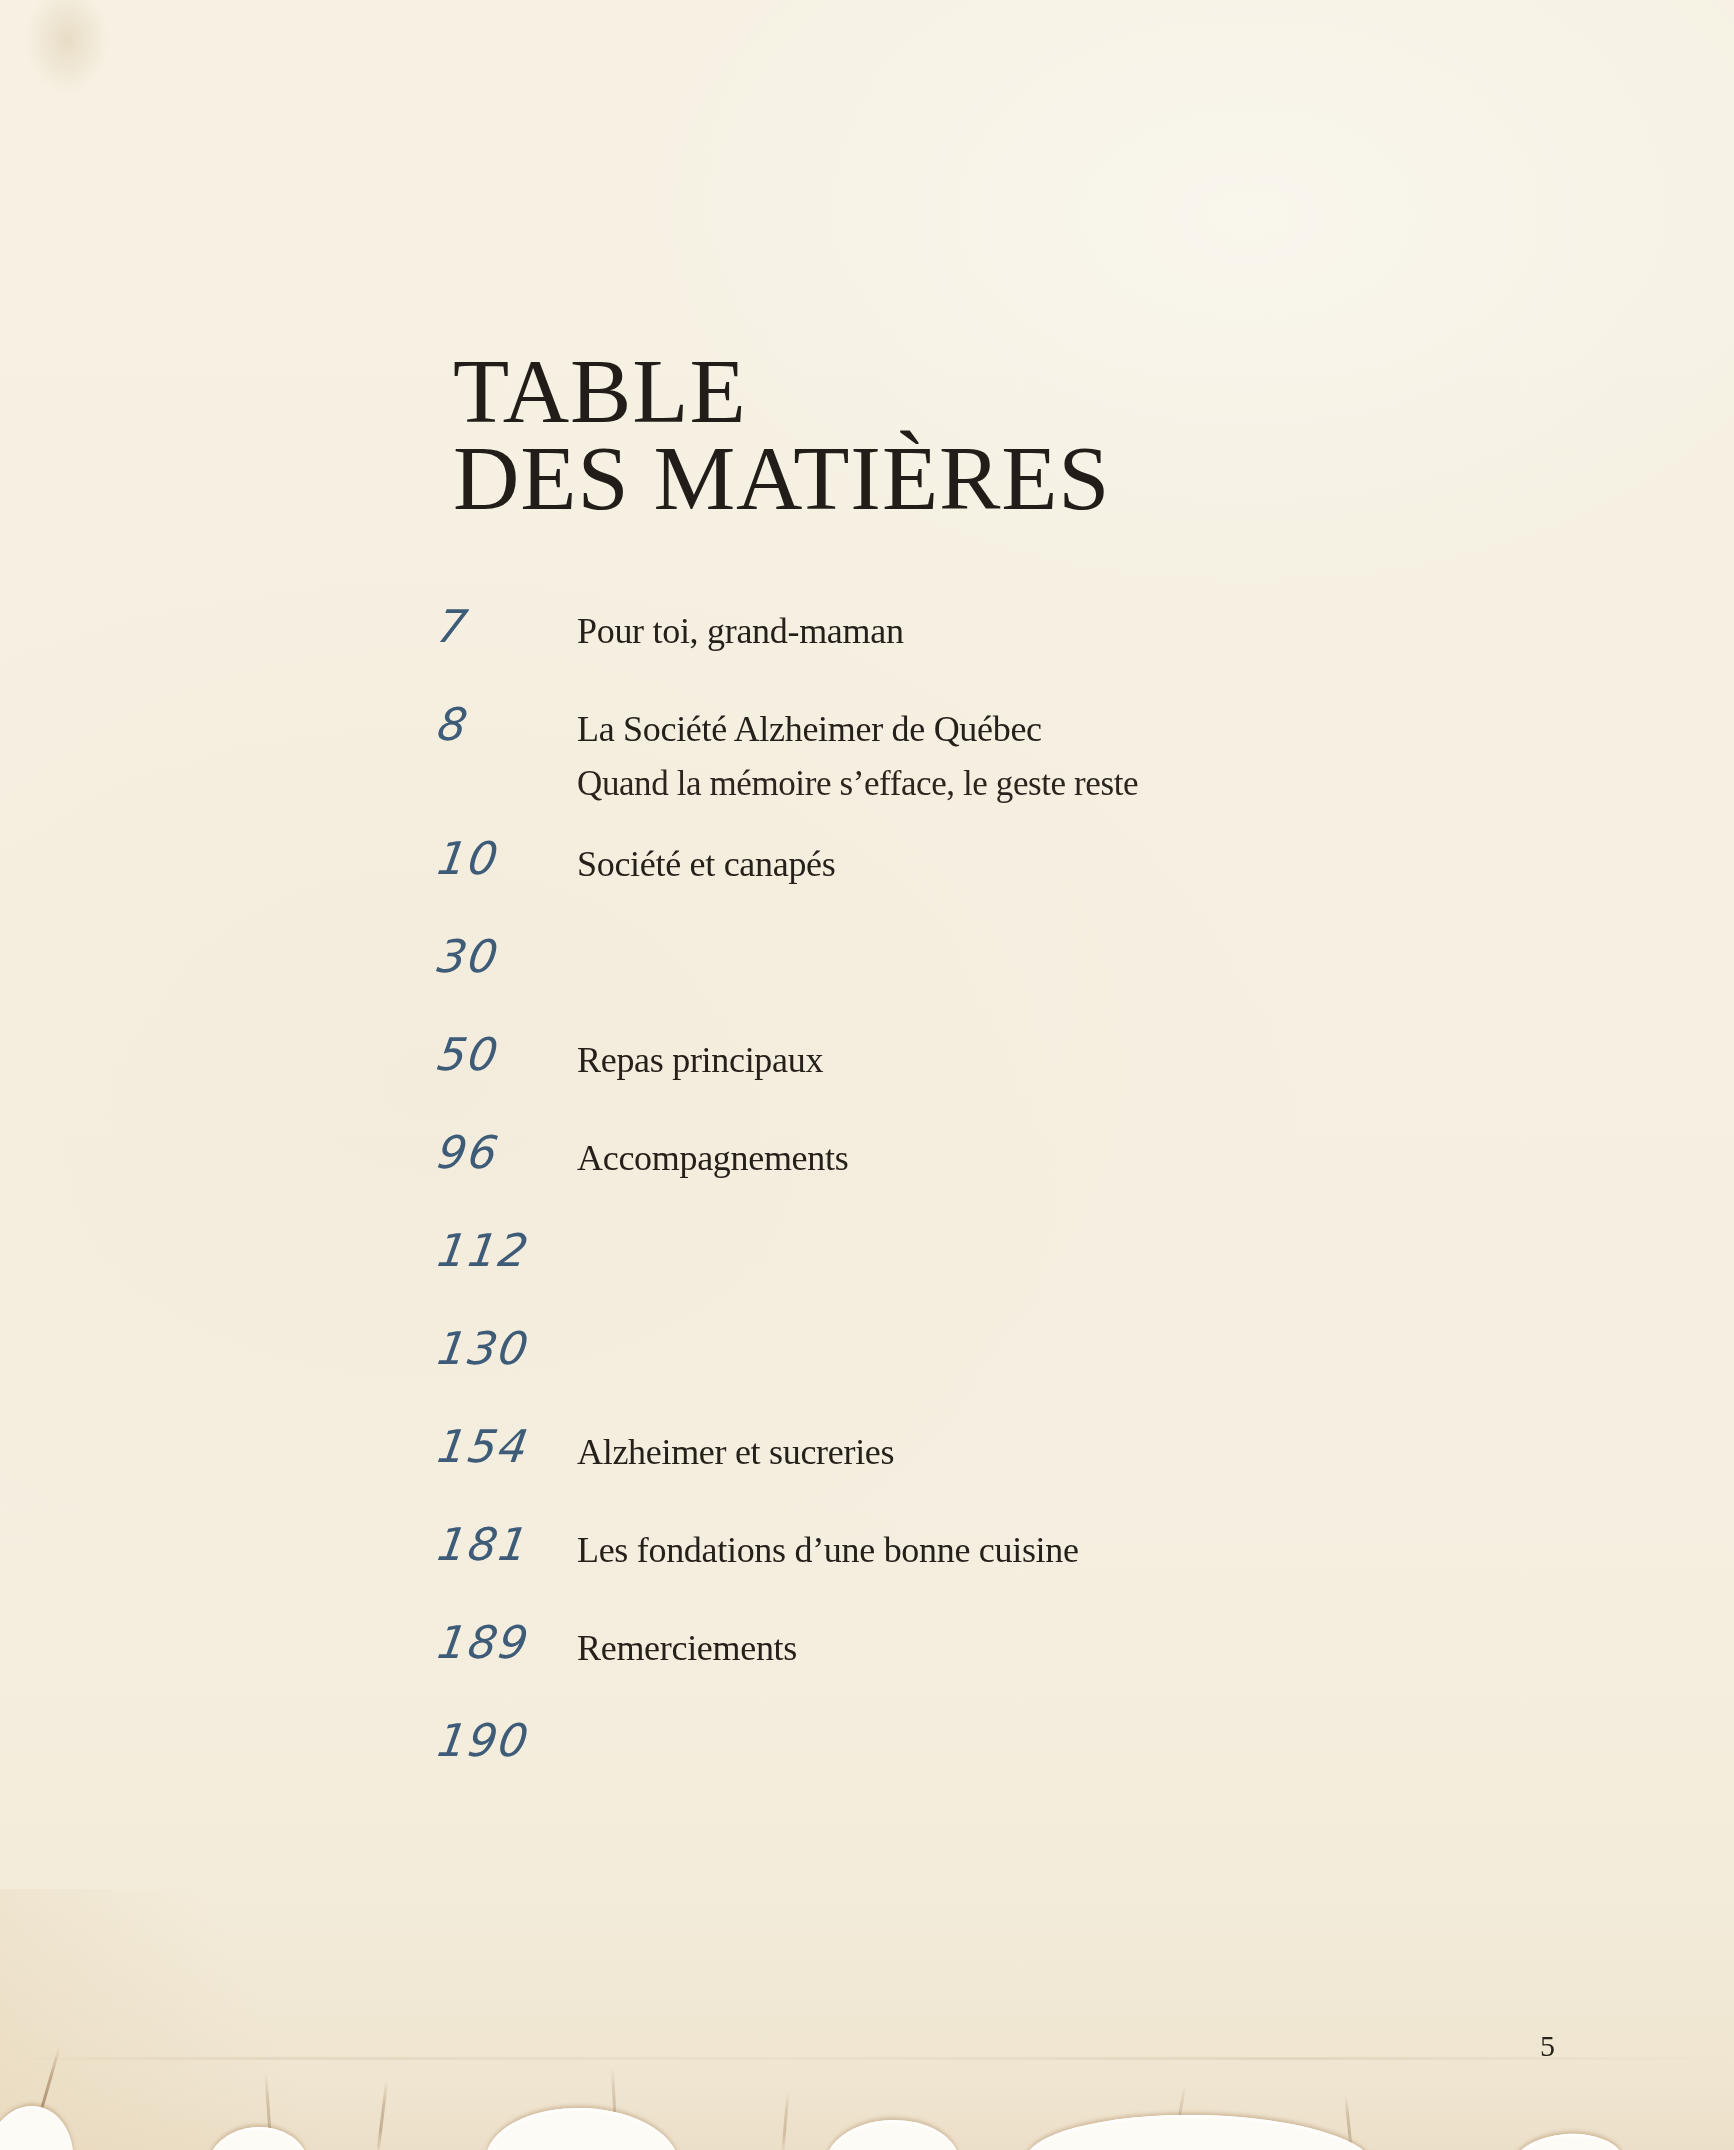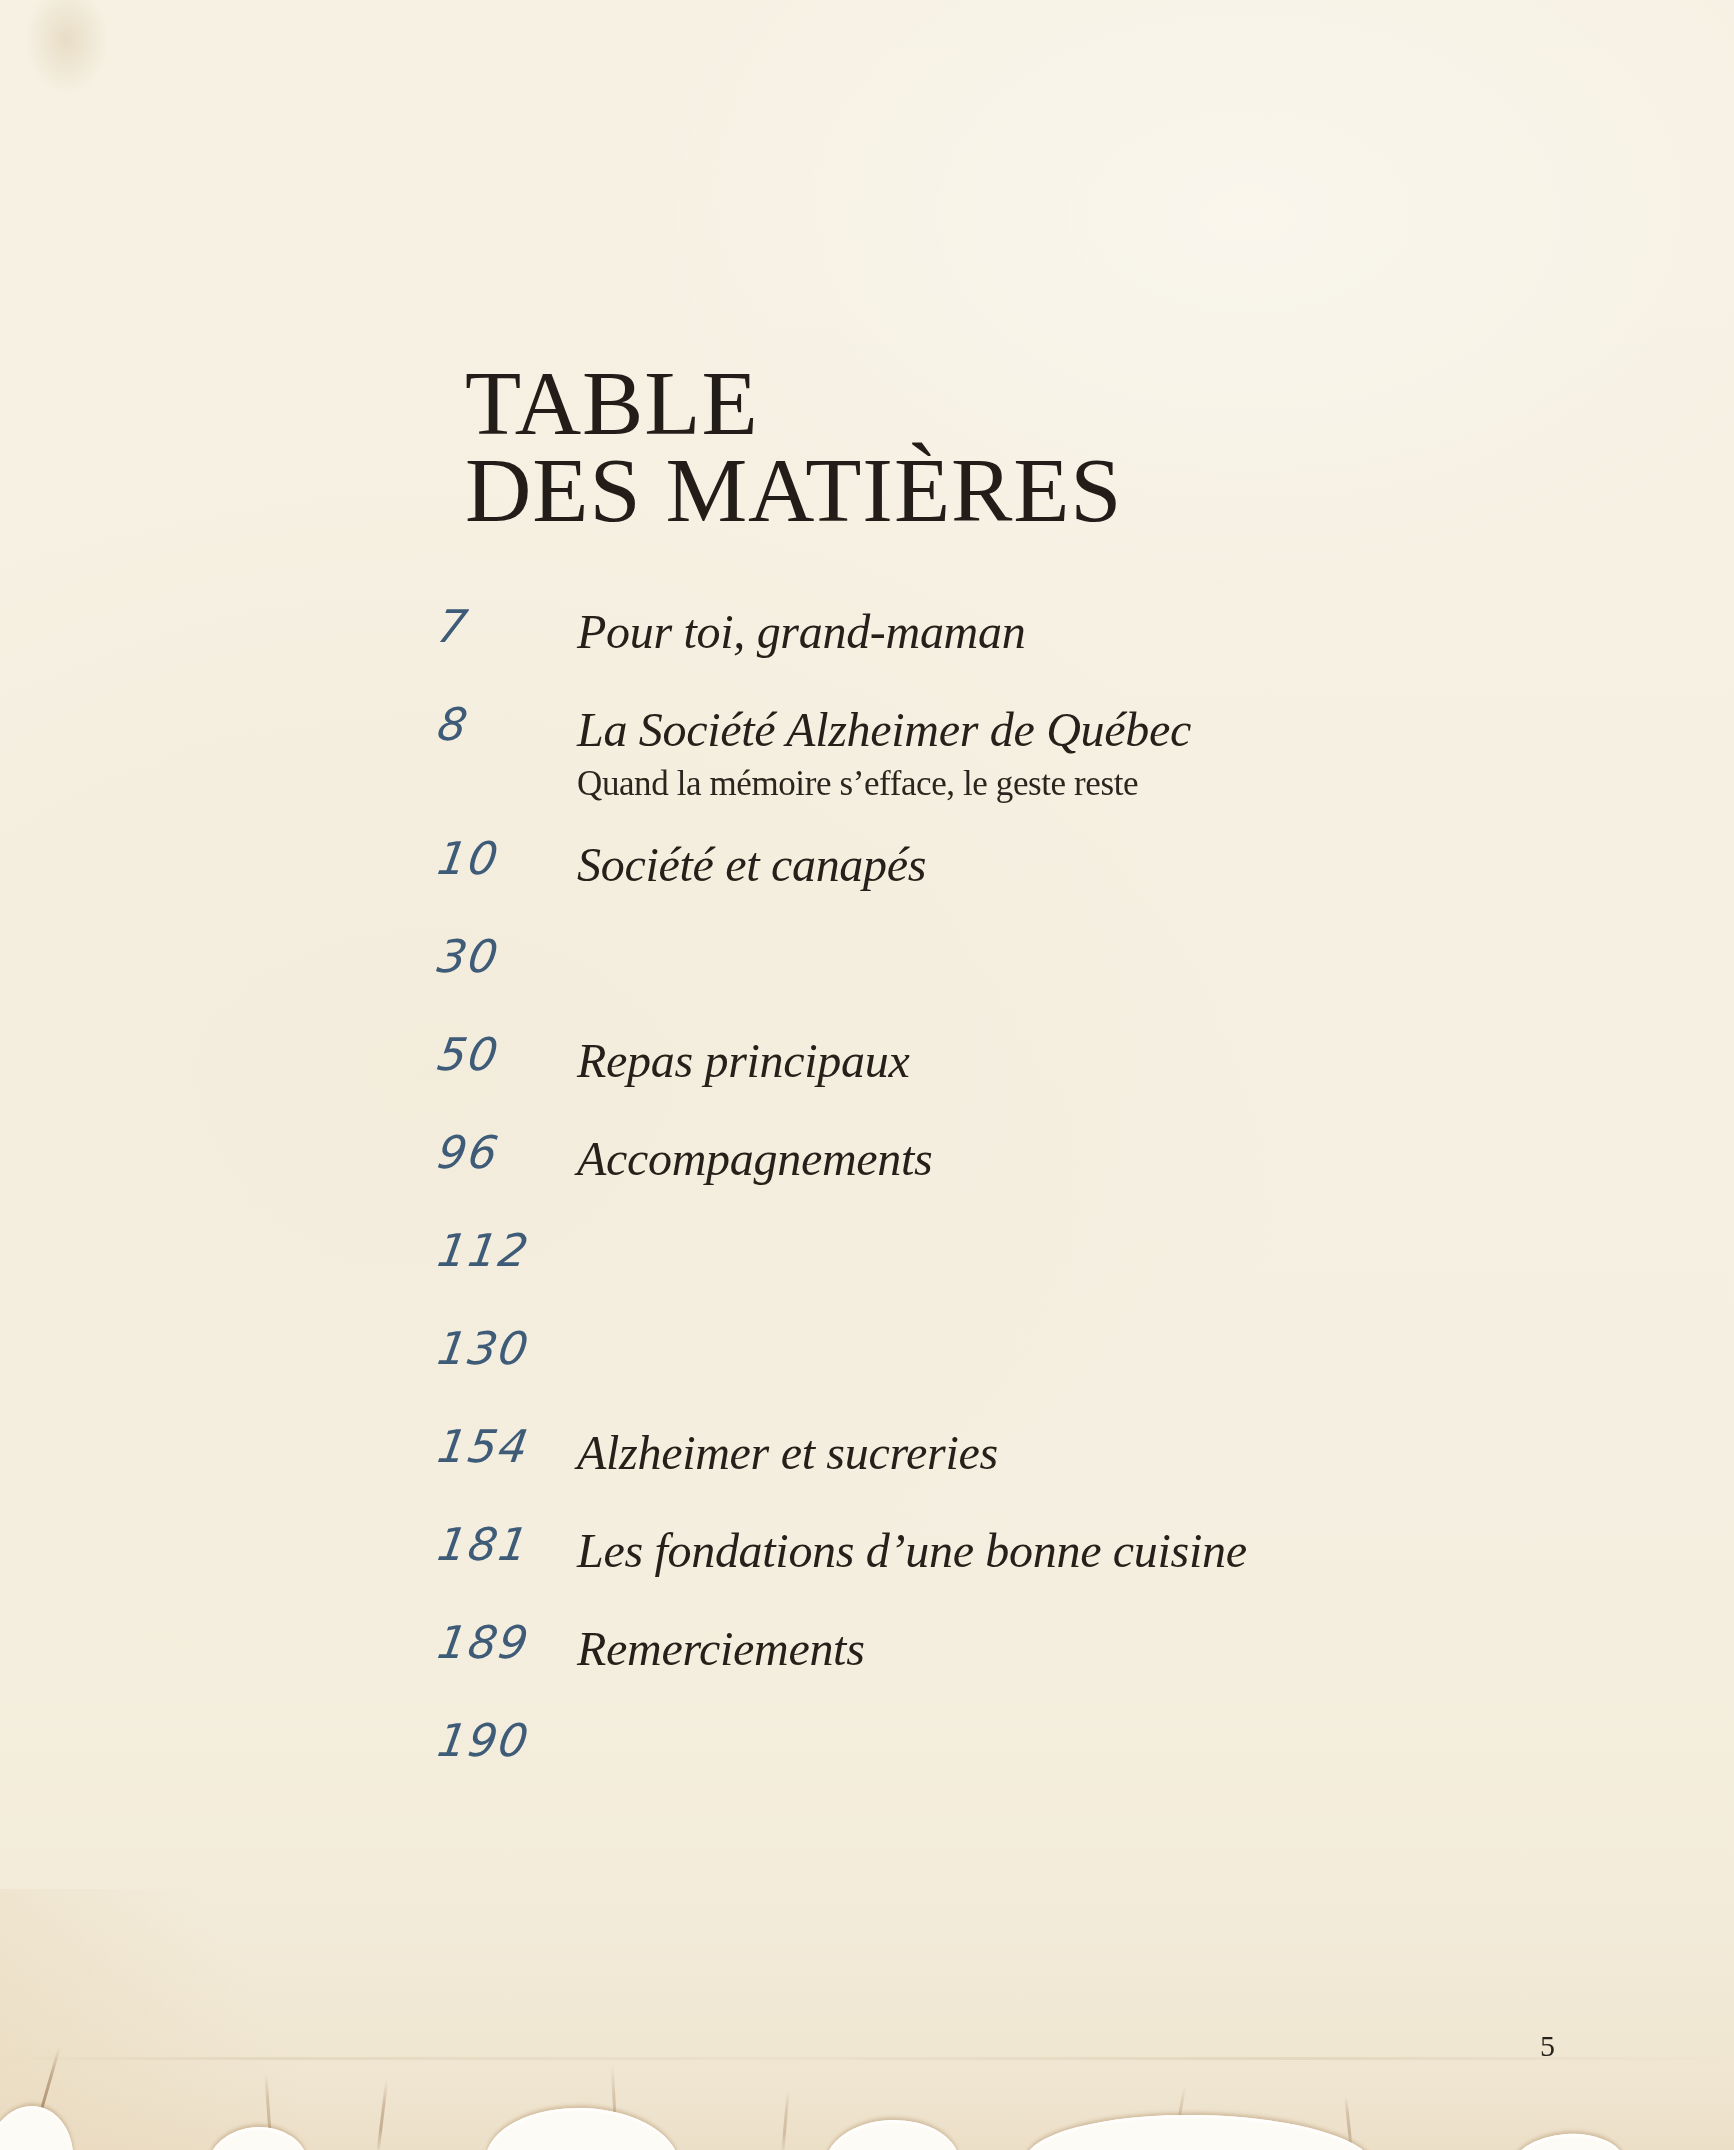--- a/index.html
+++ b/index.html
@@ -20,21 +20,21 @@
     background:
       radial-gradient(ellipse 980px 624px at 72% 10%, rgba(255,255,255,0.35), rgba(255,255,255,0) 65%),
       radial-gradient(ellipse 1248px 891px at 25% 50%, rgba(236,226,203,0.25), rgba(236,226,203,0) 70%),
       linear-gradient(180deg, #f6f1e3 0%, #f5efe1 70%, #f3ecda 88%, #efe5d0 97%, #ecdfc8 100%);
   }
   
   .heading {
     position: absolute;
     left: 453px;
     top: 348px;
-    margin: 12px;
+    margin: 0;
     font-size: 92px;
     line-height: 87px;
     font-weight: normal;
     letter-spacing: 0.9px;
     color: #221d18;
   }
   .heading-line { display: block; }
   
   .toc {
     position: absolute;
@@ -58,25 +58,24 @@
     letter-spacing: 1.8px;
     color: #3e5b78;
     transform: skewX(-9deg);
     transform-origin: left bottom;
     position: relative;
     top: -5.3px;
   }
   .toc-text { flex: 1 1 auto; }
   .toc-title {
     display: block;
-    font-size: 48px;
+    font-size: 36px;
     line-height: 53px;
     letter-spacing: -0.3px;
     color: #26201a;
-    font-style: italic;
   }
   .toc-subtitle {
     display: block;
     font-size: 35px;
     line-height: 48px;
     margin-top: 3.6px;
     letter-spacing: -0.4px;
     color: #2b251e;
   }
   

